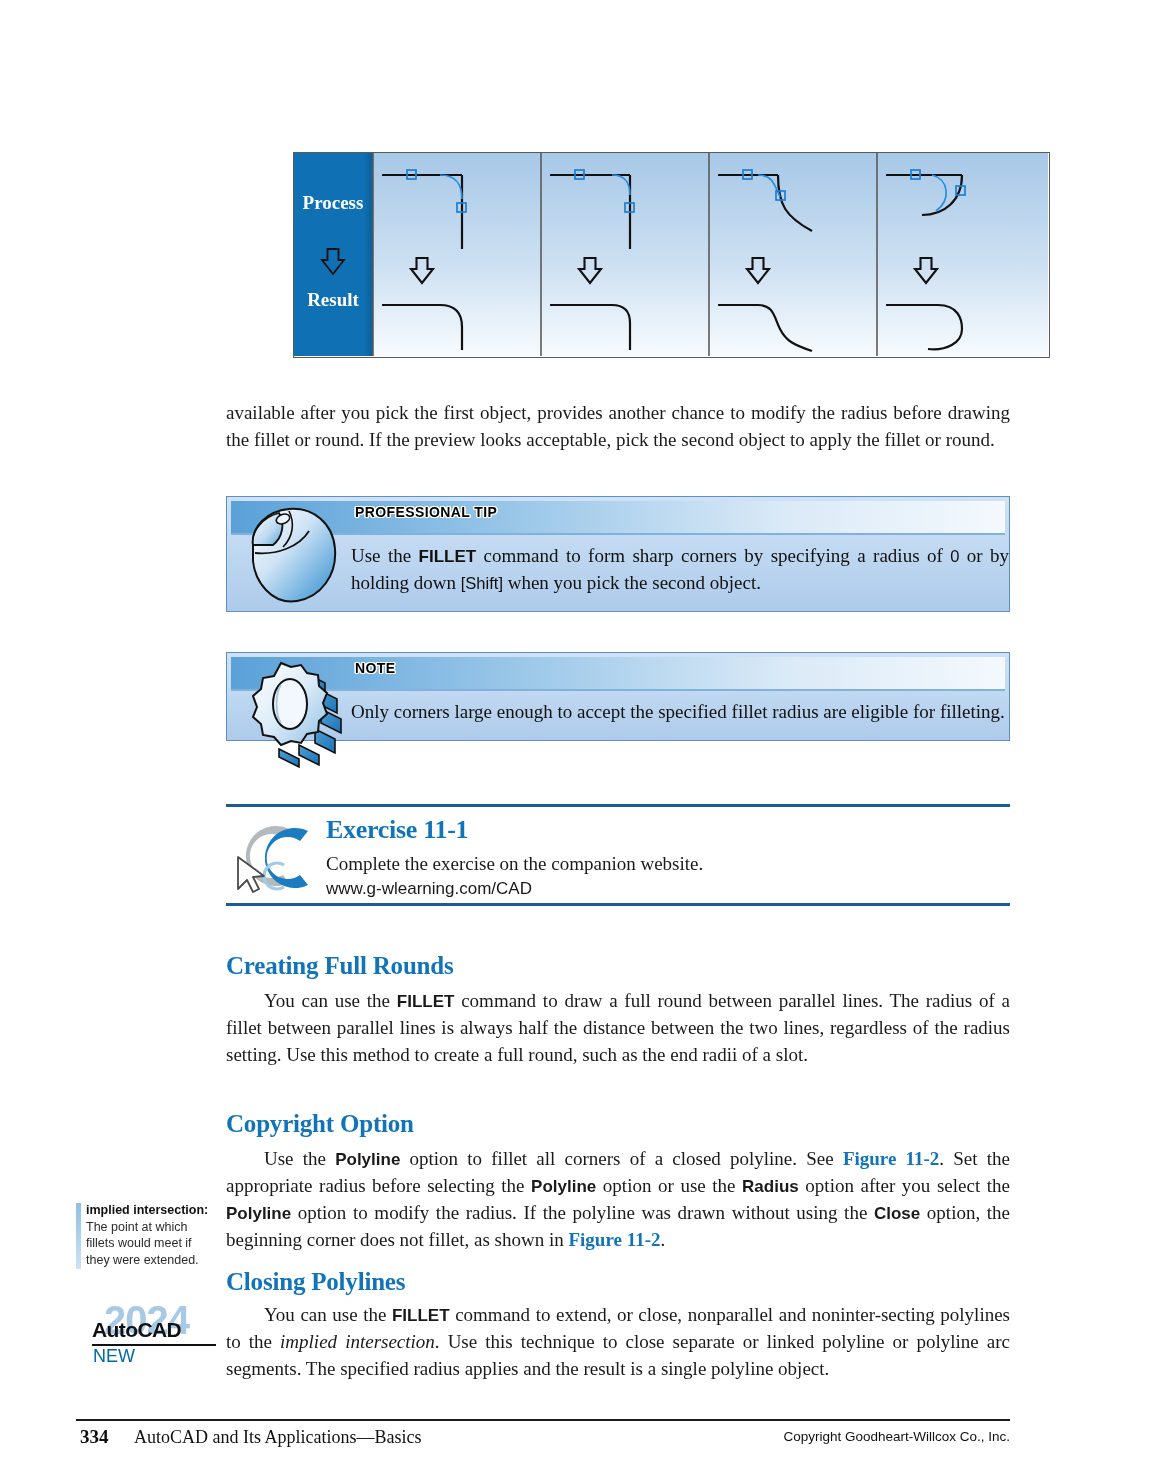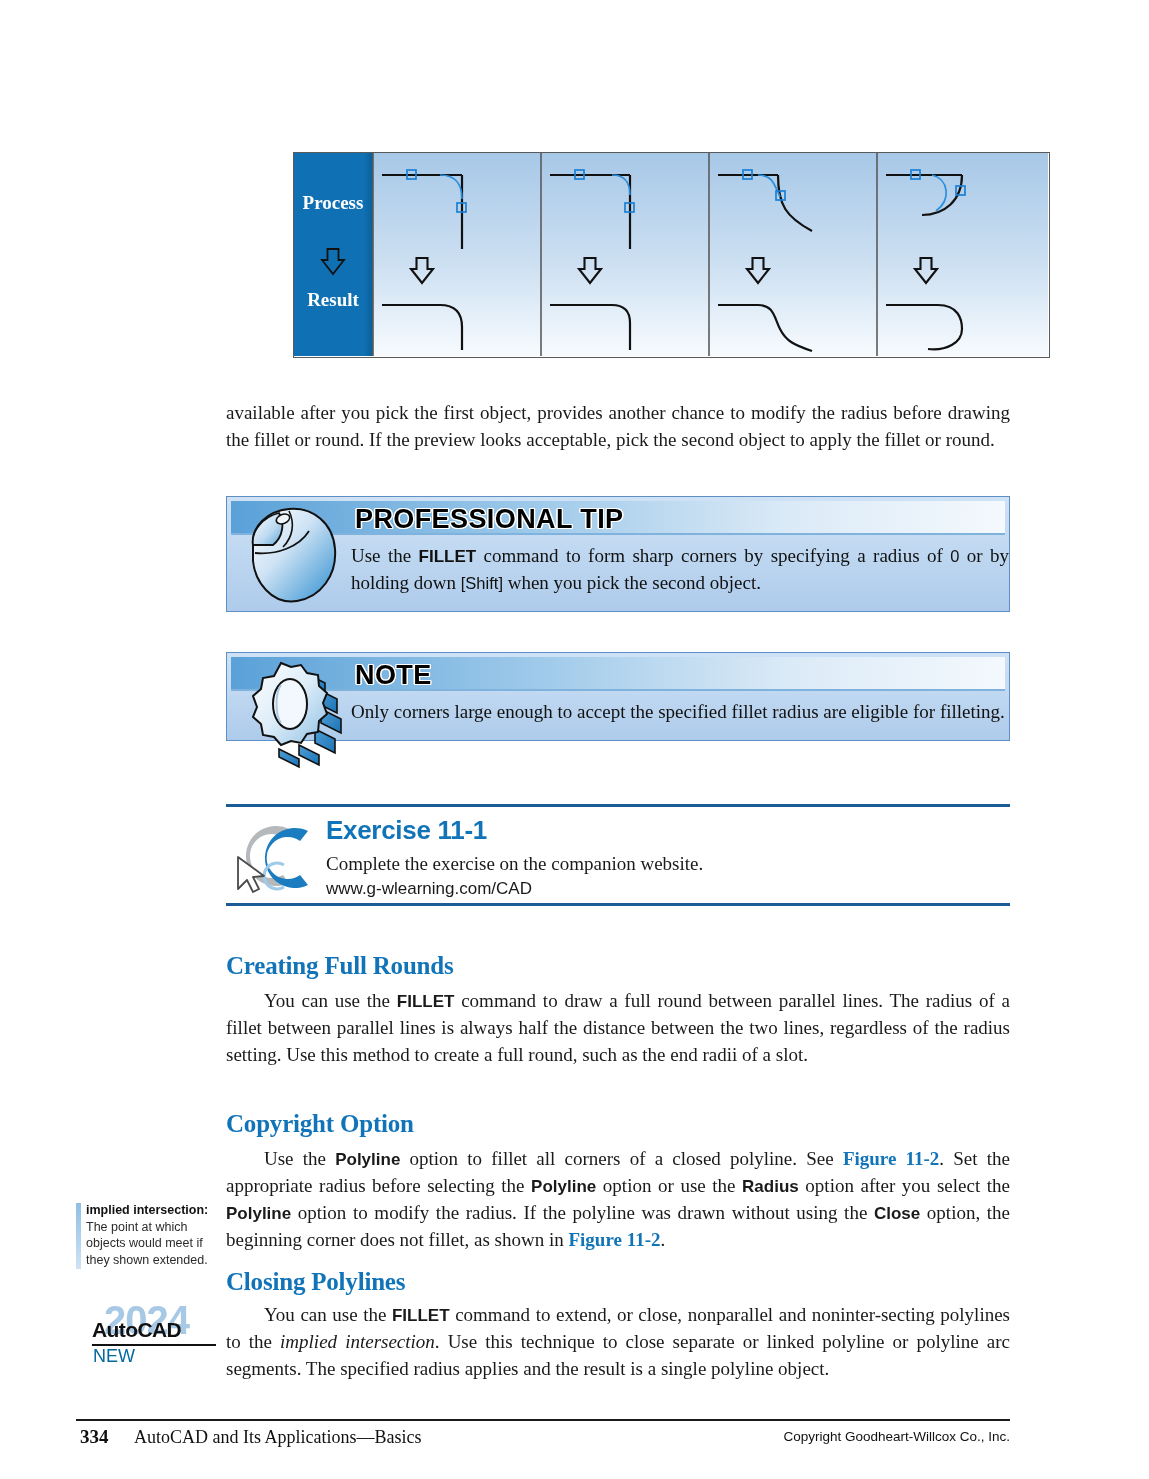--- a/index.html
+++ b/index.html
@@ -104,21 +104,21 @@
     background: linear-gradient(90deg, #5aa1d8 0%, #9cc8e9 38%, #dbeaf7 72%, #f4f9fd 100%);
     border-bottom: 2px solid #7fb2dd;
     position: relative;
   }
   .callout-head-label {
     position: absolute;
     left: 124px;
     top: 3px;
     font-family: "Liberation Sans", sans-serif;
     font-weight: bold;
-    font-size: 27px;
+    font-size: 14px;
     letter-spacing: 0.4px;
     color: #000000;
     -webkit-text-stroke: 0px;
     text-shadow:
       1.4px 0 0 #ffffff, -1.4px 0 0 #ffffff,
       0 1.4px 0 #ffffff, 0 -1.4px 0 #ffffff,
       1px 1px 0 #ffffff, -1px -1px 0 #ffffff,
       1px -1px 0 #ffffff, -1px 1px 0 #ffffff;
   }
   .callout-body {
@@ -166,21 +166,21 @@
     position: absolute;
     left: 4px;
     top: 6px;
     width: 96px;
     height: 88px;
   }
   .ex-title {
     position: absolute;
     left: 100px;
     top: 8px;
-    font-family: Liberation Sans, sans-serif;
+    font-family: Liberation Serif, serif;
     font-weight: bold;
     font-size: 26px;
     color: #1174b8;
     letter-spacing: -0.3px;
   }
   .ex-line1 {
     position: absolute;
     left: 100px;
     top: 46px;
     font-size: 19px;
@@ -498,21 +498,21 @@
     <div class="ex-rule-bot"></div>
   </div>
 
   <div class="heading" style="top:952px;">Creating Full Rounds</div>
   <div class="bodytext indent" style="left:226px; top:988px; width:784px;"><span>You can use the </span><b class="cmd">FILLET</b><span> command to draw a full round between parallel lines. The radius of a fillet between parallel lines is always half the distance between the two lines, regardless of the radius setting. Use this method to create a full round, such as the end radii of a slot.</span></div>
 
   <div class="heading" style="top:1110px;">Copyright Option</div>
   <div class="bodytext indent" style="left:226px; top:1146px; width:784px;"><span>Use the </span><b class="cmd">Polyline</b><span> option to fillet all corners of a closed polyline. See </span><span class="figref">Figure 11-2</span><span>. Set the appropriate radius before selecting the </span><b class="cmd">Polyline</b><span> option or use the </span><b class="cmd">Radius</b><span> option after you select the </span><b class="cmd">Polyline</b><span> option to modify the radius. If the polyline was drawn without using the </span><b class="cmd">Close</b><span> option, the beginning corner does not fillet, as shown in </span><span class="figref">Figure 11-2</span><span>.</span></div>
 
   <div class="margin-bar"></div>
-  <div class="margin-note"><b>implied intersection:</b><span> The point at which objects would meet if they shown extended.</span></div>
+  <div class="margin-note"><b>implied intersection:</b><span> The point at which fillets would meet if they were extended.</span></div>
 
   <div class="badge">
     <div class="badge-year">2024</div>
     <div class="badge-name">AutoCAD</div>
     <div class="badge-rule"></div>
     <div class="badge-new">NEW</div>
   </div>
 
   <div class="heading" style="top:1268px;">Closing Polylines</div>
   <div class="bodytext indent" style="left:226px; top:1302px; width:784px;"><span>You can use the </span><b class="cmd">FILLET</b><span> command to extend, or close, nonparallel and noninter-secting polylines to the </span><i>implied intersection</i><span>. Use this technique to close separate or linked polyline or polyline arc segments. The specified radius applies and the result is a single polyline object.</span></div>

